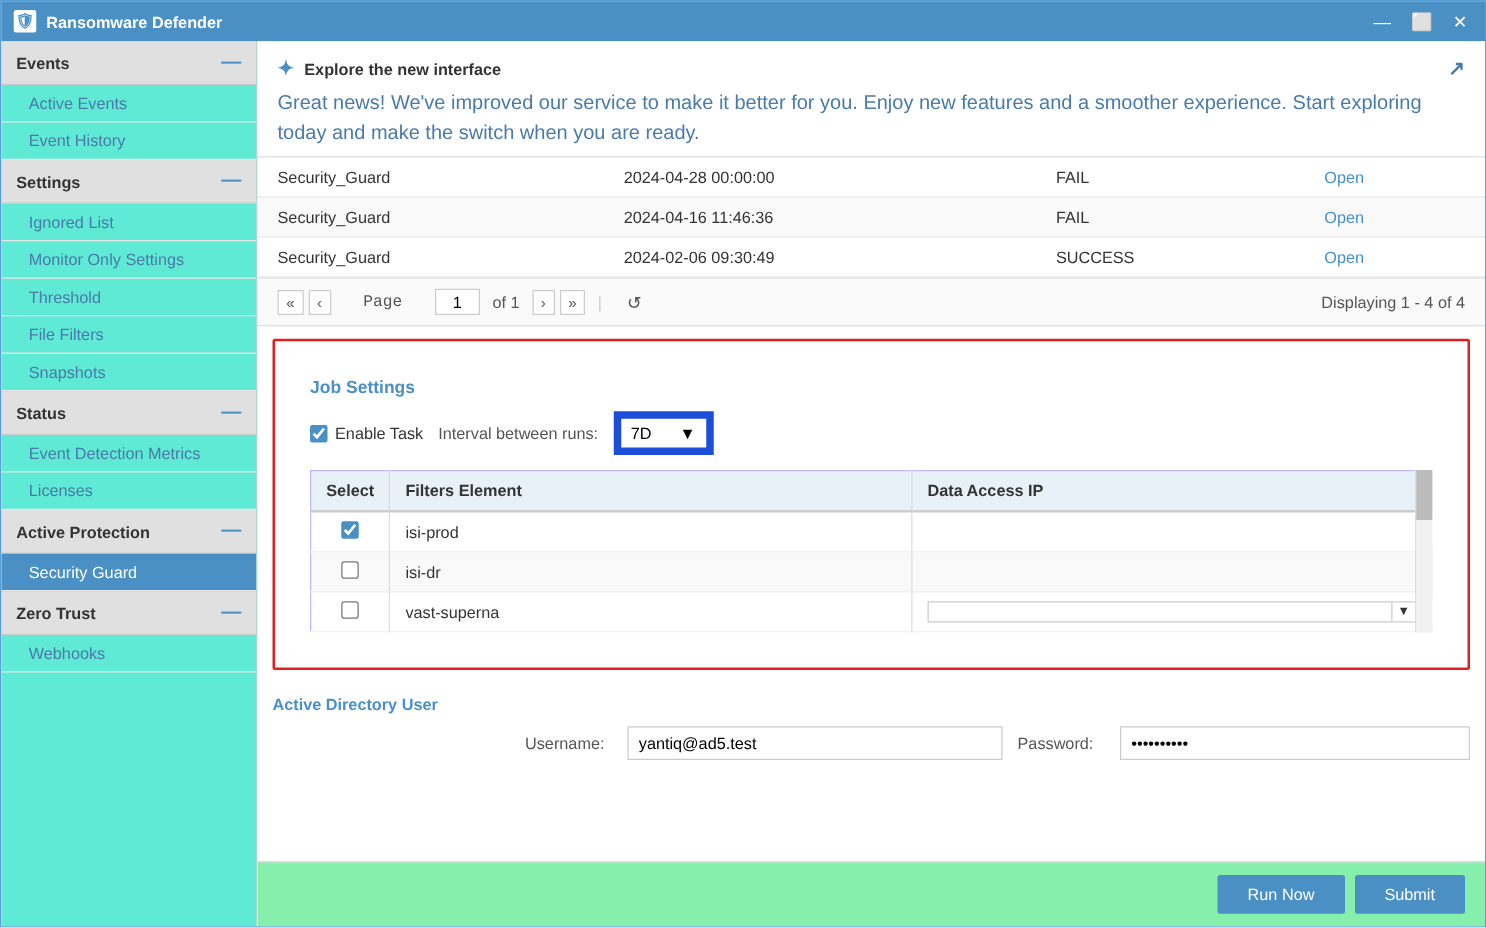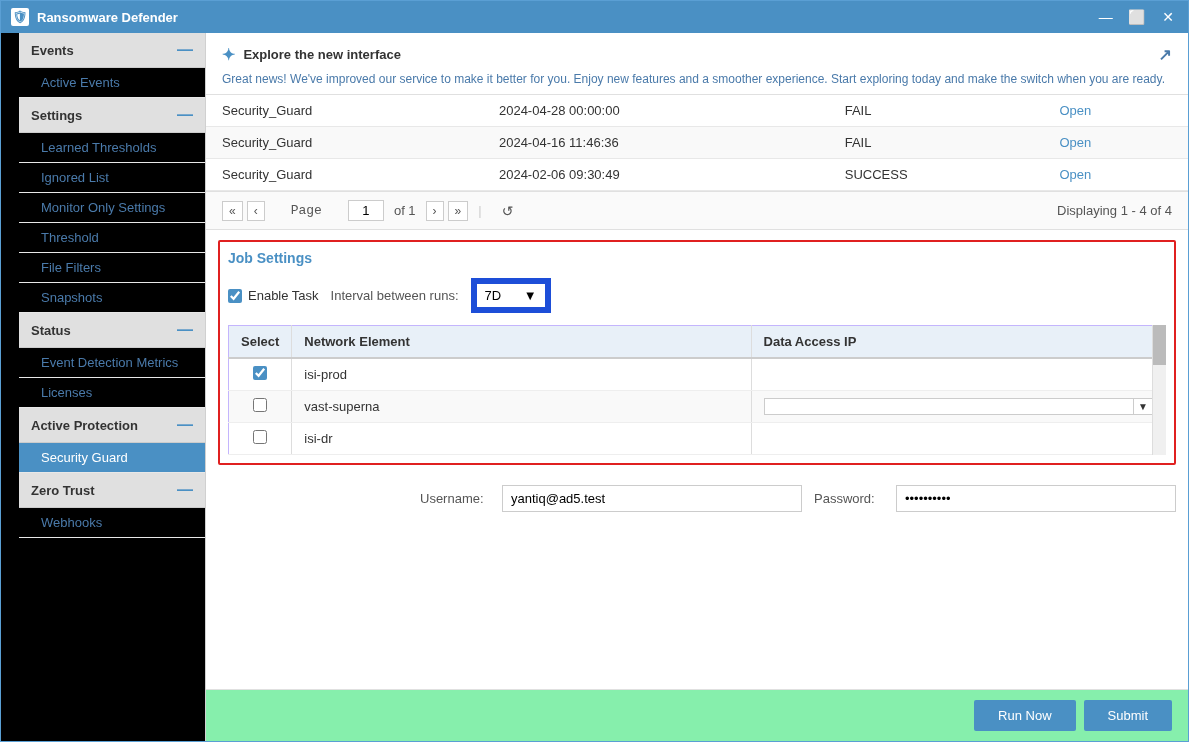--- a/index.html
+++ b/index.html
@@ -9,54 +9,54 @@
 
     .title-bar { background: #4a90c4; color: white; display: flex; align-items: center; padding: 0 10px; height: 32px; flex-shrink: 0; }
     .title-bar-icon { width: 18px; height: 18px; margin-right: 8px; background: #fff; border-radius: 2px; display: flex; align-items: center; justify-content: center; }
     .title-bar-title { font-size: 13px; font-weight: 600; flex: 1; }
     .title-bar-controls { display: flex; gap: 8px; }
     .title-bar-btn { color: white; cursor: pointer; font-size: 14px; padding: 2px 4px; }
 
     .app-body { display: flex; flex: 1; overflow: hidden; }
 
     
-    .sidebar { width: 205px; background: #000000; border-right: 1px solid #d0d0d0; overflow-y: auto; flex-shrink: 0; padding-left: 18px; }
+    .sidebar { width: 205px; background: #5eead4; border-right: 1px solid #d0d0d0; overflow-y: auto; flex-shrink: 0; }
     .sidebar-section-header { display: flex; align-items: center; justify-content: space-between; padding: 8px 12px; background: #e0e0e0; border-bottom: 1px solid #ccc; font-weight: 600; color: #333; }
     .sidebar-section-header .collapse-icon { color: #4a90c4; font-size: 16px; cursor: pointer; }
     .sidebar-item { padding: 7px 12px 7px 22px; color: #4a7aaa; cursor: pointer; border-bottom: 1px solid #e8e8e8; }
     .sidebar-item.active { background: #4a90c4; color: white; }
 
     
     .main { flex: 1; display: flex; flex-direction: column; overflow: hidden; background: #fff; }
 
     .main-header { padding: 12px 16px 6px 16px; border-bottom: 1px solid #e0e0e0; flex-shrink: 0; }
     .main-header-title { display: flex; align-items: center; gap: 8px; font-size: 15px; font-weight: 700; color: #333; margin-bottom: 6px; }
     .main-header-title .star-icon { color: #4a90c4; font-size: 16px; }
-    .main-header-desc { font-size: 12px; color: #4a7aaa; line-height: 1.5; }
+    .main-header-desc { font-size: 16px; color: #4a7aaa; line-height: 1.5; }
     .external-link-icon { float: right; color: #4a7aaa; cursor: pointer; font-size: 16px; margin-left: auto; }
 
     .main-content { flex: 1; overflow-y: auto; padding: 0; position: relative; }
 
     
     .history-table { width: 100%; border-collapse: collapse; }
     .history-table tr { border-bottom: 1px solid #e8e8e8; }
     .history-table td { padding: 8px 16px; color: #333; }
     .history-table td.link-cell { color: #4a90c4; cursor: pointer; }
     .history-table tr:nth-child(even) { background: #f9f9f9; }
 
     .pagination-bar { display: flex; align-items: center; padding: 8px 16px; border-top: 1px solid #e0e0e0; border-bottom: 1px solid #e0e0e0; background: #fafafa; }
     .pagination-bar .page-controls { display: flex; align-items: center; gap: 4px; }
     .pagination-bar .page-btn { border: 1px solid #ccc; background: #fff; padding: 2px 6px; cursor: pointer; color: #555; font-size: 12px; }
     .pagination-bar .page-input { border: 1px solid #ccc; width: 36px; text-align: center; padding: 2px 4px; }
     .pagination-bar .page-of { margin: 0 6px; color: #555; }
     .pagination-bar .refresh-btn { margin-left: 10px; cursor: pointer; color: #555; font-size: 14px; }
     .pagination-bar .display-count { margin-left: auto; color: #555; }
 
     
-    .job-settings-section { margin: 10px 12px; border: 2px solid #e02020; padding: 8px; border-radius: 2px; }
+    .job-settings-section { margin: 10px 12px; border: 2px solid #e02020; padding: 28px; border-radius: 2px; }
     .job-settings-title { color: #4a90c4; font-size: 14px; font-weight: 600; margin-bottom: 12px; }
     .job-settings-row { display: flex; align-items: center; gap: 12px; margin-bottom: 12px; }
     .enable-task-label { display: flex; align-items: center; gap: 6px; color: #333; }
     .interval-label { color: #555; }
     .interval-select { border: 6px solid #1d4ed8; padding: 4px 8px; background: #fff; min-width: 80px; cursor: pointer; display: flex; align-items: center; justify-content: space-between; gap: 6px; }
 
     .network-table { width: 100%; border-collapse: collapse; border: 1px solid #c4b5fd; }
     .network-table th { background: #e8f0f8; padding: 8px 12px; text-align: left; border-bottom: 2px solid #ccc; border-right: 1px solid #ddd; font-weight: 600; color: #333; }
     .network-table td { padding: 7px 12px; border-bottom: 1px solid #eee; border-right: 1px solid #ddd; color: #333; }
     .network-table tr:nth-child(even) { background: #f9f9f9; }
@@ -99,26 +99,26 @@
 
   <div class="app-body">
 
     <div class="sidebar">
 
       <div class="sidebar-section-header">
         <span>Events</span>
         <span class="collapse-icon">—</span>
       </div>
       <div class="sidebar-item">Active Events</div>
+      <div class="sidebar-item">Event History</div>
 
       <div class="sidebar-section-header">
         <span>Settings</span>
         <span class="collapse-icon">—</span>
       </div>
-      <div class="sidebar-item">Learned Thresholds</div>
       <div class="sidebar-item">Ignored List</div>
       <div class="sidebar-item">Monitor Only Settings</div>
       <div class="sidebar-item">Threshold</div>
       <div class="sidebar-item">File Filters</div>
       <div class="sidebar-item">Snapshots</div>
 
       <div class="sidebar-section-header">
         <span>Status</span>
         <span class="collapse-icon">—</span>
       </div>
@@ -201,54 +201,55 @@
               <span>7D</span>
               <span>▼</span>
             </div>
           </div>
 
           <div class="network-table-wrapper">
             <table class="network-table">
               <thead>
                 <tr>
                   <th class="select-col">Select</th>
-                  <th>Network Element</th>
+                  <th>Filters Element</th>
                   <th>Data Access IP</th>
                 </tr>
               </thead>
               <tbody>
                 <tr>
                   <td class="select-col"><input type="checkbox" checked="" style=""></td>
                   <td>isi-prod</td>
+                  <td></td>
+                </tr>
+                <tr>
+                  <td class="select-col"><input type="checkbox" style=""></td>
+                  <td>isi-dr</td>
                   <td></td>
                 </tr>
                 <tr>
                   <td class="select-col"><input type="checkbox" style=""></td>
                   <td>vast-superna</td>
                   <td>
                     <div style="display:flex;align-items:center;border:1px solid #ccc;background:#fff;">
                       <span style="flex:1;padding:2px 4px;"></span>
                       <span style="border-left:1px solid #ccc;padding:2px 4px;cursor:pointer;font-size:10px;">▼</span>
                     </div>
                   </td>
                 </tr>
-                <tr>
-                  <td class="select-col"><input type="checkbox" style=""></td>
-                  <td>isi-dr</td>
-                  <td></td>
-                </tr>
               </tbody>
             </table>
             <div class="network-table-scrollbar">
               <div class="network-table-scrollbar-thumb"></div>
             </div>
           </div>
         </div>
 
         <div class="ad-section">
+          <div class="ad-title">Active Directory User</div>
           <div class="ad-form">
             <span class="ad-label">Username:</span>
             <input class="ad-input" type="text" value="yantiq@ad5.test" style="">
             <span class="ad-label">Password:</span>
             <input class="ad-password" type="password" value="••••••••••" style="">
           </div>
         </div>
       </div>
 
       <div class="footer-bar">

